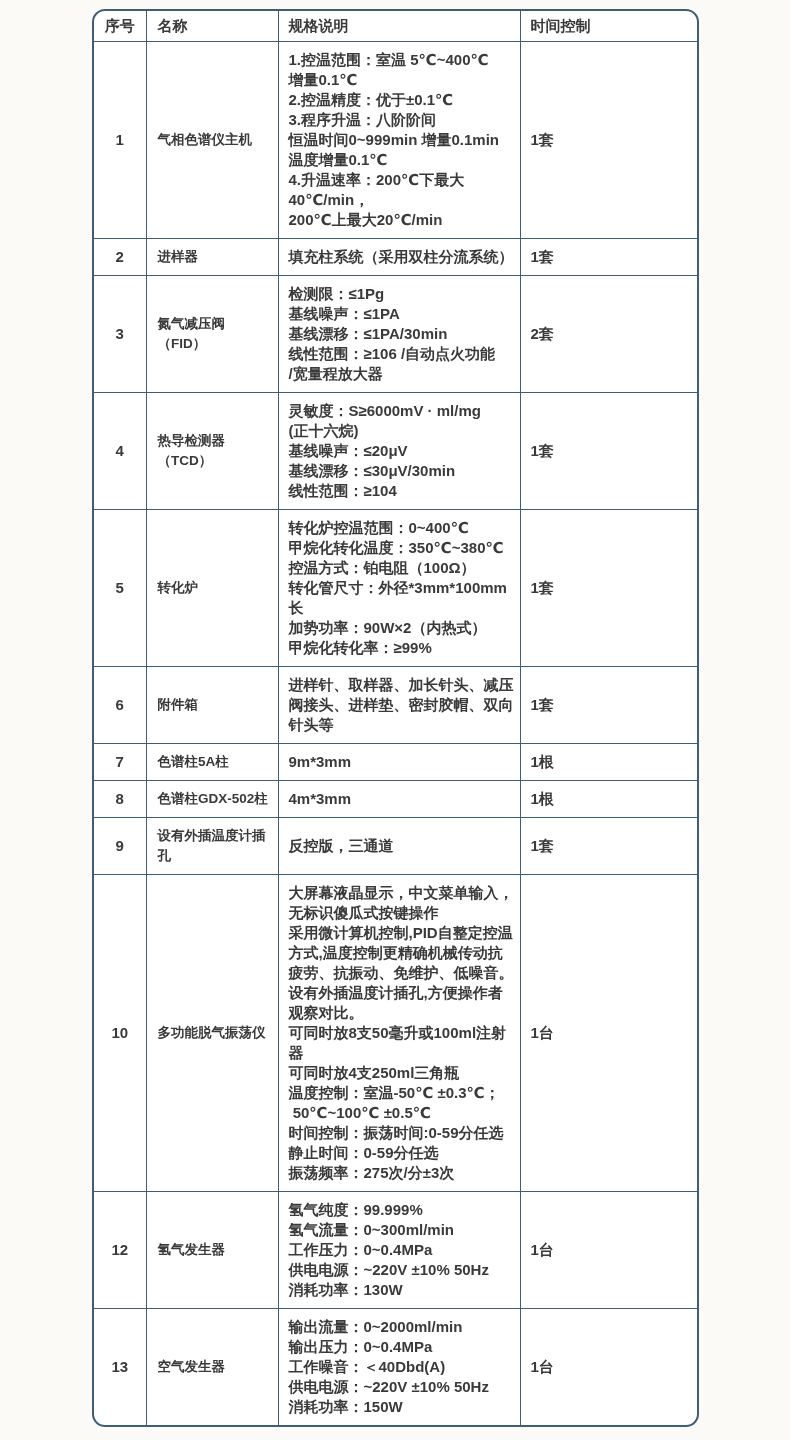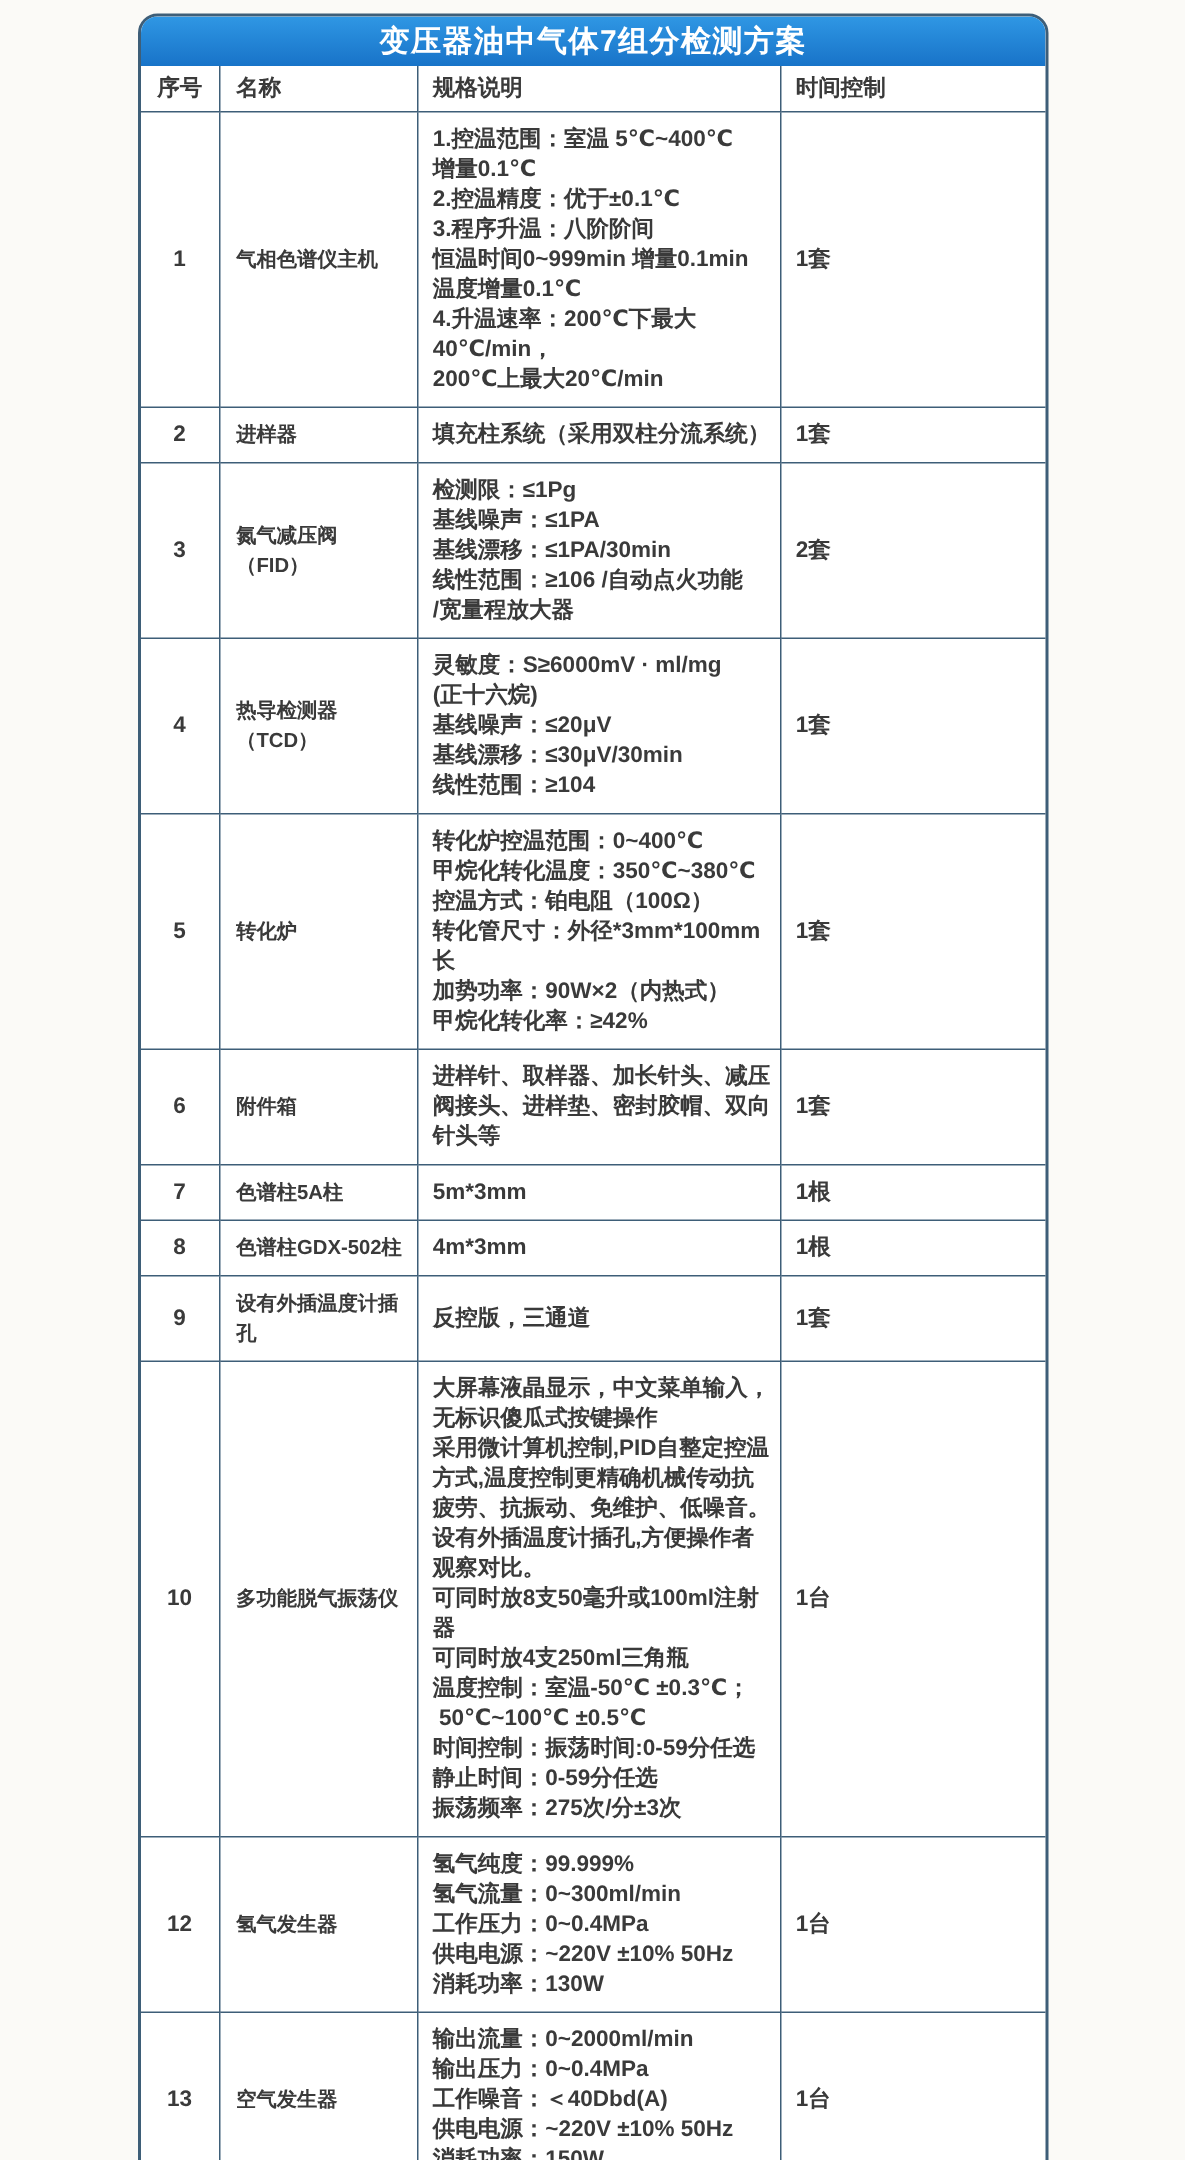--- a/index.html
+++ b/index.html
@@ -66,21 +66,20 @@
   th.h-name{padding-left:11px;}
   td.cell-spec{white-space:pre-line;padding-left:10px;padding-right:4px;}
   th.h-spec{padding-left:10px;margin-left:20px;}
   td.cell-qty{padding-left:10px;}
   th.h-qty{padding-left:10px;}
 </style>
 </head>
 <body>
 
 <div class="card">
-  <div class="title-bar">变压器油中气体7组分检测方案</div>
   <table>
     <colgroup>
       <col class="c-no">
         <col class="c-name">
         <col class="c-spec">
         <col class="c-qty">
     </colgroup>
     <thead>
       <tr>
         <th class="h-no">序号</th>
@@ -130,33 +129,33 @@
           <td class="cell-qty">1套</td>
         </tr>
         <tr>
           <td class="cell-no">5</td>
           <td class="cell-name">转化炉</td>
           <td class="cell-spec">转化炉控温范围：0~400℃
 甲烷化转化温度：350℃~380℃
 控温方式：铂电阻（100Ω）
 转化管尺寸：外径*3mm*100mm长
 加势功率：90W×2（内热式）
-甲烷化转化率：≥42%</td>
+甲烷化转化率：≥99%</td>
           <td class="cell-qty">1套</td>
         </tr>
         <tr>
           <td class="cell-no">6</td>
           <td class="cell-name">附件箱</td>
           <td class="cell-spec">进样针、取样器、加长针头、减压阀接头、进样垫、密封胶帽、双向针头等</td>
           <td class="cell-qty">1套</td>
         </tr>
         <tr>
           <td class="cell-no">7</td>
           <td class="cell-name">色谱柱5A柱</td>
-          <td class="cell-spec">5m*3mm</td>
+          <td class="cell-spec">9m*3mm</td>
           <td class="cell-qty">1根</td>
         </tr>
         <tr>
           <td class="cell-no">8</td>
           <td class="cell-name">色谱柱GDX-502柱</td>
           <td class="cell-spec">4m*3mm</td>
           <td class="cell-qty">1根</td>
         </tr>
         <tr>
           <td class="cell-no">9</td>

